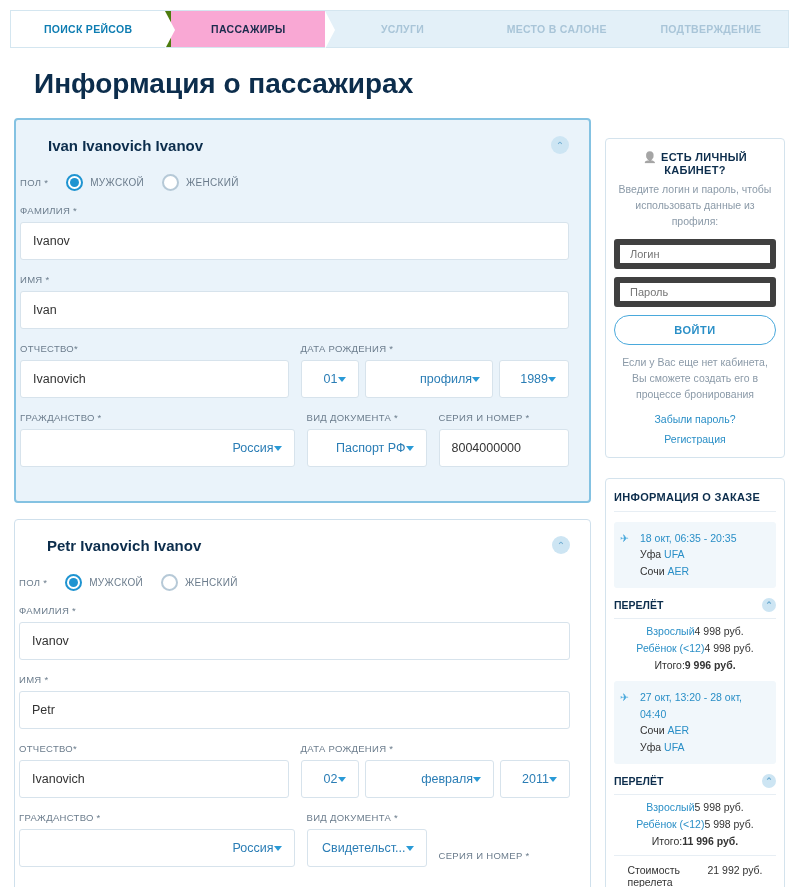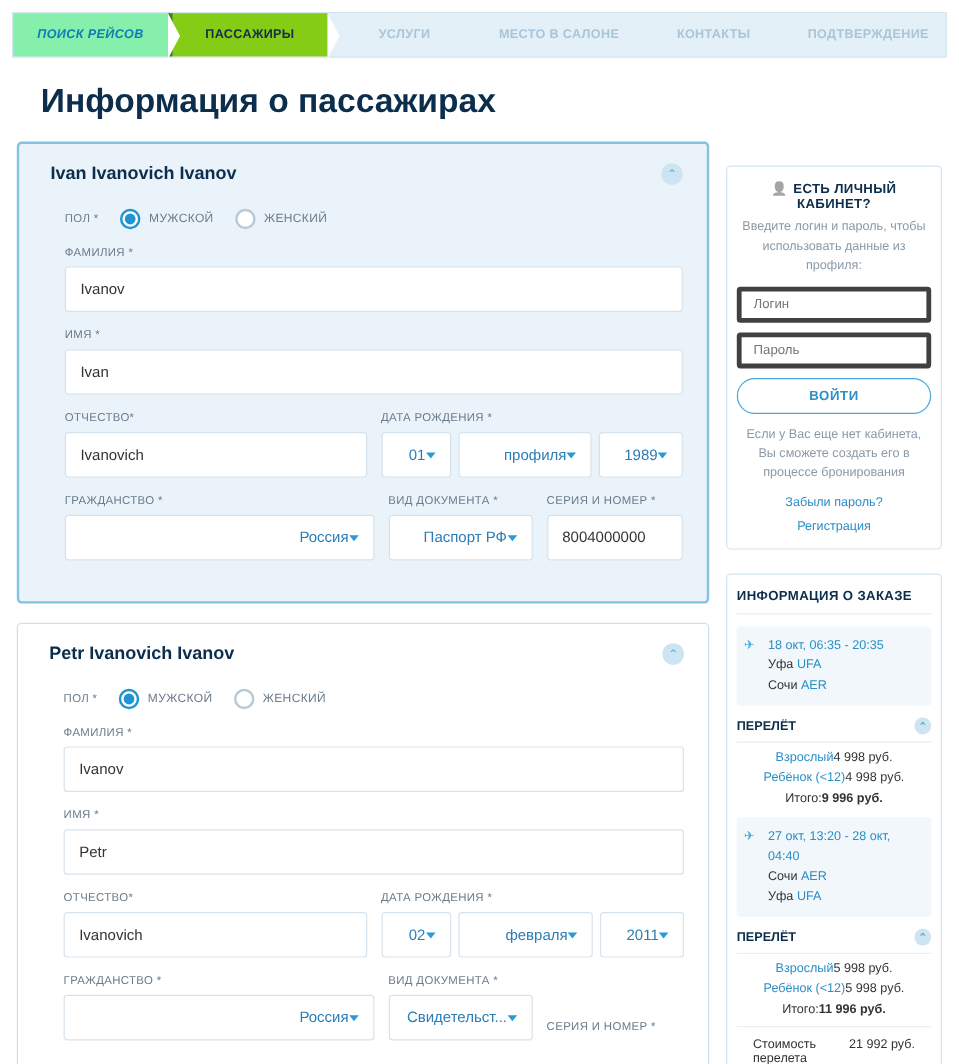--- a/index.html
+++ b/index.html
@@ -21,22 +21,22 @@
   flex: 1;
   text-align: center;
   padding: 12px 6px;
   font-size: 10.5px;
   font-weight: bold;
   letter-spacing: 0.3px;
   color: #a9c5d8;
   position: relative;
   cursor: pointer;
 }
-.tab.done { background: #86efac; color: #0e7db2; border-right: 4px solid #4d7c0f; font-style: italic;}
-.tab.active { background: #84cc16; color: #1a2b4c; }
+.tab.done { background: #ffffff; color: #0e7db2; border-right: 6px solid #4d7c0f;}
+.tab.active { background: #f9a8d4; color: #1a2b4c; }
 .tab.done::after, .tab.active::after {
   content: ""; position: absolute; right: -10px; top: 0;
   width: 0; height: 0;
   border-top: 19px solid transparent;
   border-bottom: 19px solid transparent;
   border-left: 10px solid #fff;
   z-index: 1;
 }
 h1.page-title {
   font-size: 28px; color: #0c2d4c; margin: 20px 14px 18px 34px; font-weight: bold;
@@ -46,32 +46,31 @@
 .side { width: 180px; }
 
 .card {
   border: 1px solid #cfe0ec;
   border-radius: 4px;
   margin-bottom: 16px;
   background: #fff;
 }
 .card.active { border: 2px solid #84c2e2; background: #eaf3fa; }
 .card-head {
-  display: flex; justify-content: space-between; align-items: flex-start;
-  padding: 16px 20px 8px 16px;
-  margin-left: 10px;
+  display: flex; justify-content: space-between; align-items: center;
+  padding: 16px 20px 8px 32px;
 }
 .card-head-title { color: #0c2d4c; font-size: 15px; font-weight: bold; }
 .collapse-btn {
   width: 18px; height: 18px; border-radius: 50%;
   background: #cde5f3; color: #6aa9cf;
   display: flex; align-items: center; justify-content: center;
   font-size: 10px; cursor: pointer;
 }
-.card-body { padding: 12px 20px 20px 38px; }
+.card-body { padding: 12px 20px 20px 4px; }
 .fld-label {
   font-size: 9.5px; color: #6b7c8c; letter-spacing: 0.3px;
   text-transform: uppercase; margin-bottom: 6px; display: block;
 }
 .row { display: flex; gap: 12px; margin-bottom: 14px; align-items: flex-end;}
 .col { flex: 1; min-width: 0;}
 .col-half { width: 50%; }
 input[type=text], .select {
   width: 100%; height: 38px;
   background: #fff; border: 1px solid #d7e3ec;
@@ -102,21 +101,21 @@
 .panel {
   border: 1px solid #d4e3ed; border-radius: 4px;
   padding: 12px 8px; margin-bottom: 14px; background: #fff; margin-top: 20px;
 }
 .panel-title {
   color: #0c2d4c; font-size: 11px; font-weight: bold;
   letter-spacing: .3px; text-align: center; margin-bottom: 6px;
 }
 .panel-sub { font-size: 10.5px; color: #8b9aa8; text-align: center; line-height: 1.5; margin-bottom: 10px;}
 .side input.login {
-  width: 100%; height: 30px; border: 4px solid #404040; border-radius: 3px;
+  width: 100%; height: 30px; border: 6px solid #404040; border-radius: 3px;
   padding: 0 10px; font-size: 11px; margin-bottom: 8px; color:#666;
 }
 .btn-login {
   width: 100%; height: 30px; border: 1px solid #4aa9dc;
   background: #fff; color: #2a8fc7; border-radius: 15px;
   font-size: 11px; font-weight: bold; cursor: pointer; letter-spacing:.5px;
 }
 .link { color: #2a8fc7; font-size: 10.5px; text-align: center; display:block; margin-top:8px; cursor:pointer;}
 
 .info-title { color: #0c2d4c; font-size: 11px; font-weight: bold; letter-spacing:.3px; margin-bottom:10px; padding-bottom:8px; border-bottom:1px solid #e7eef4;}
@@ -141,21 +140,20 @@
 .plane::before { content:"✈"; }
 </style>
 </head>
 <body>
 
 <div class="tabs">
   <div class="tab done">ПОИСК РЕЙСОВ</div>
   <div class="tab active">ПАССАЖИРЫ</div>
   <div class="tab">УСЛУГИ</div>
   <div class="tab">МЕСТО В САЛОНЕ</div>
-  <div class="tab">КОНТАКТЫ</div>
   <div class="tab">ПОДТВЕРЖДЕНИЕ</div>
 </div>
 
 <h1 class="page-title">Информация о пассажирах</h1>
 
 <div class="layout">
 <div class="main">
 
   <div class="card active">
     <div class="card-head">

